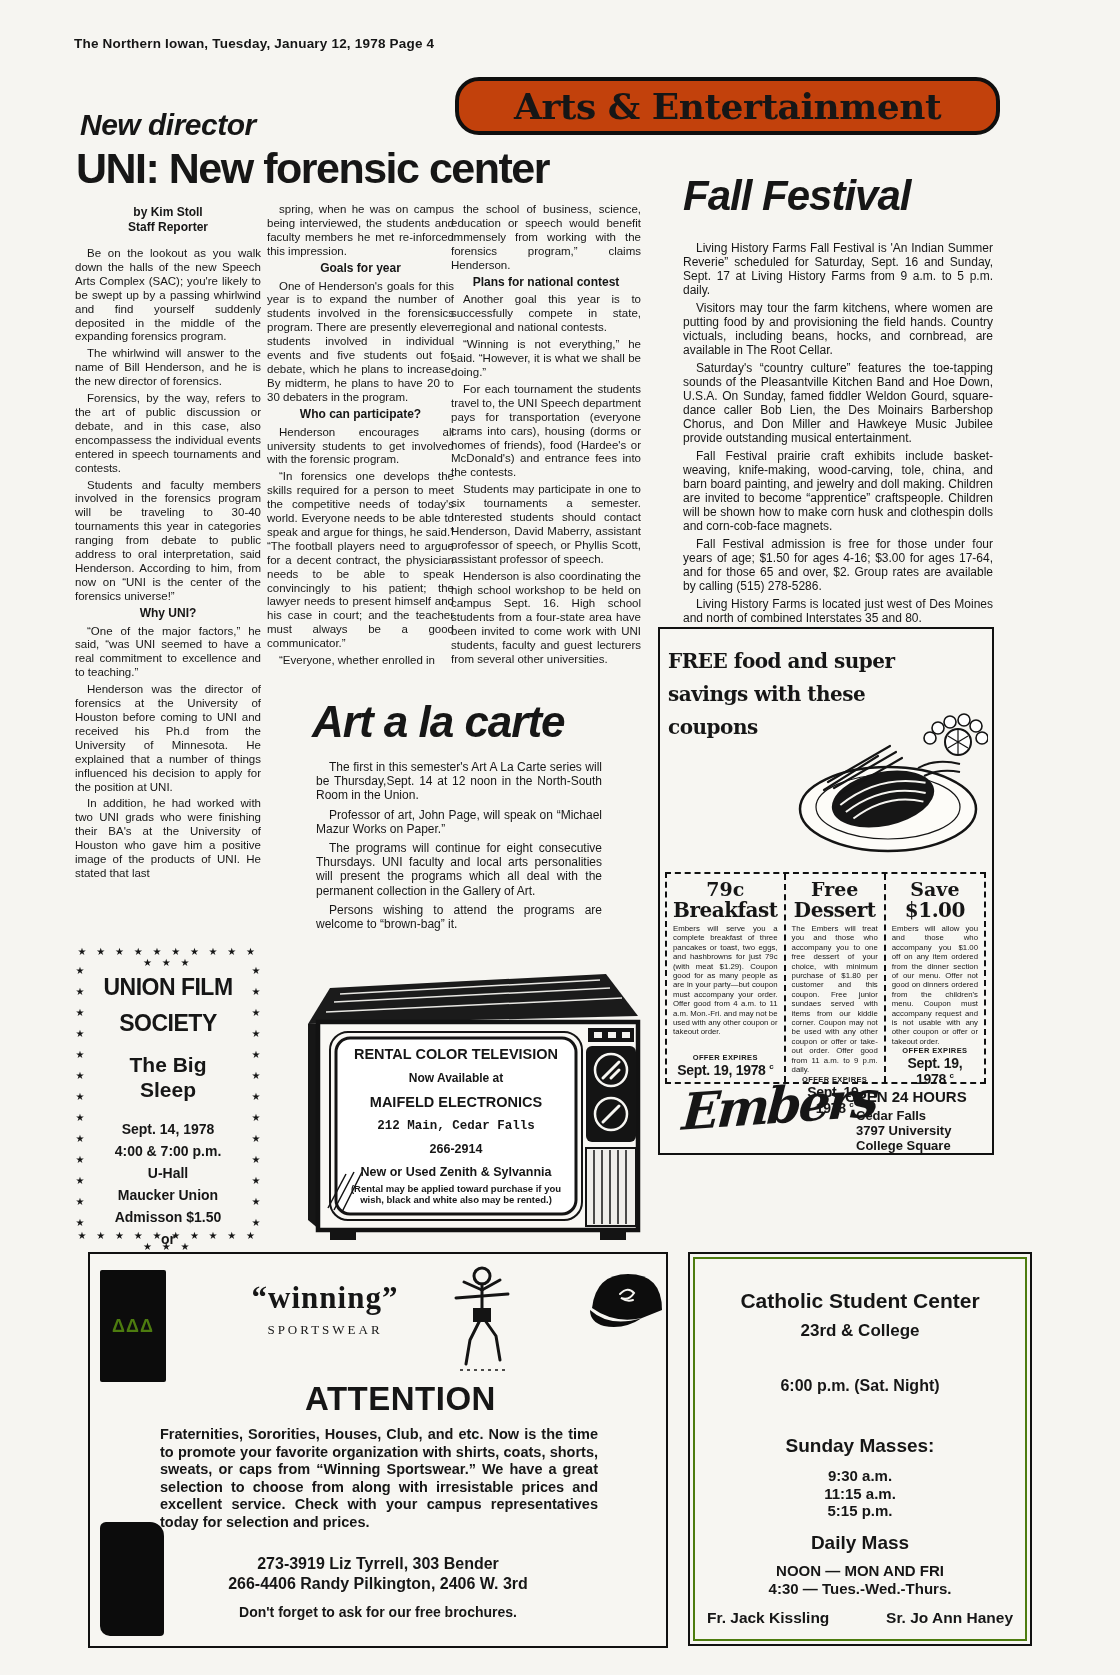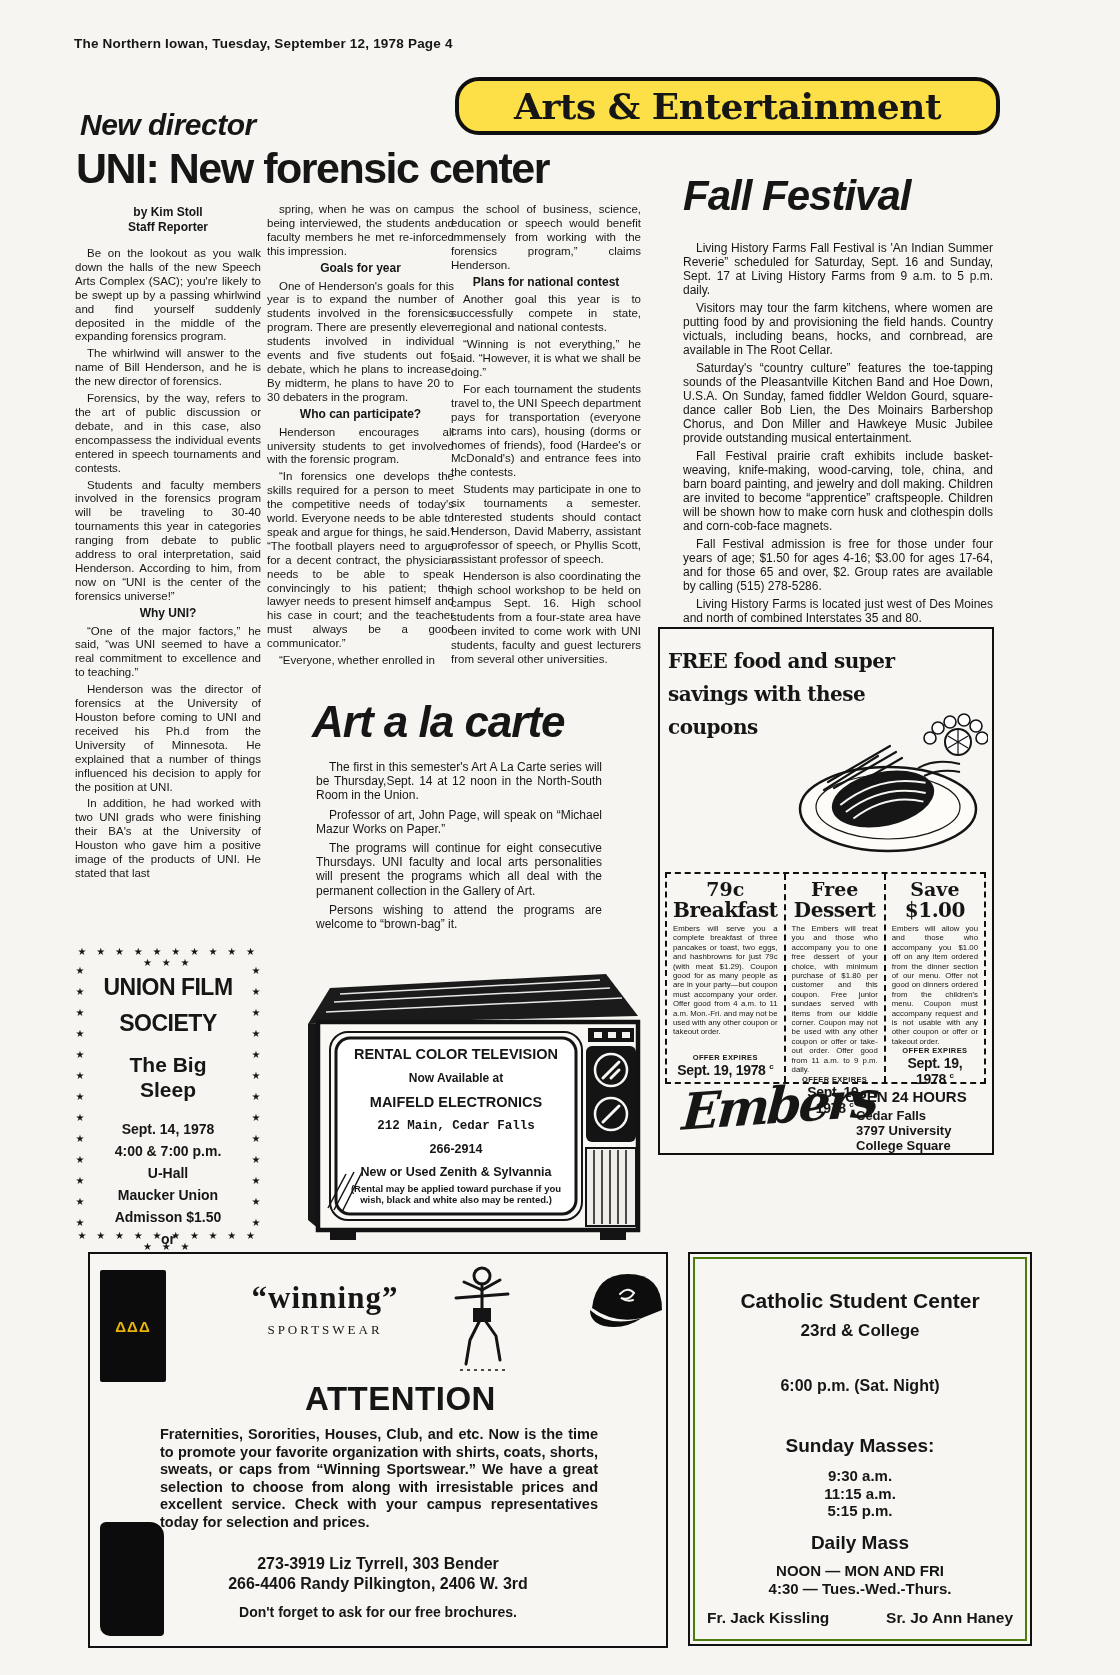--- a/index.html
+++ b/index.html
@@ -3,21 +3,21 @@
 <meta charset="utf-8">
 <style>
   html,body{margin:0;padding:0;background:#d8d6d2;}
   .page{position:relative;width:1120px;height:1675px;margin:0 auto;background:#f6f5f1;
         font-family:"Liberation Sans",sans-serif;color:#161616;overflow:hidden;}
   .abs{position:absolute;}
 
   
   .masthead{left:74px;top:36px;font-size:13.5px;font-weight:bold;letter-spacing:.2px;}
   .banner{left:455px;top:77px;width:537px;height:50px;border:4px solid #0f0f0f;border-radius:24px;
-          background:#fde047;display:flex;align-items:center;justify-content:center;
+          background:#c2410c;display:flex;align-items:center;justify-content:center;
           font-family:"DejaVu Serif",serif;font-weight:bold;font-size:36px;letter-spacing:-.5px;}
 
   
   .kicker{left:80px;top:108px;font-size:30px;font-weight:bold;font-style:italic;letter-spacing:-.5px;}
   .headline{left:76px;top:144px;font-size:43px;font-weight:bold;letter-spacing:-1.5px;}
 
   
   .col{font-size:11.5px;line-height:13.9px;}
   .col p{margin:0 0 3px;text-align:justify;text-indent:12px;}
   .byline{text-align:center;font-weight:bold;font-size:12px;line-height:15px;margin-bottom:12px;}
@@ -76,21 +76,21 @@
   .embers-open{position:absolute;left:185px;top:459px;font-size:15px;font-weight:bold;}
   .embers-loc{position:absolute;left:196px;top:479px;font-size:13px;line-height:15px;font-weight:bold;}
   .embers-logo{position:absolute;left:22px;top:448px;width:160px;text-align:center;
                font-family:"DejaVu Serif",serif;font-weight:bold;font-style:italic;font-size:50px;
                letter-spacing:-3px;transform:rotate(-4deg) skewX(-8deg);}
 
   
   .win-box{left:88px;top:1252px;width:576px;height:392px;border:2.5px solid #111;background:#f7f6f2;}
   .win-shirt{position:absolute;left:10px;top:16px;width:66px;height:112px;background:#0c0c0c;
              display:flex;align-items:center;justify-content:center;border-radius:2px;}
-  .win-shirt span{color:#eab308;font-size:15px;font-weight:bold;letter-spacing:1px;text-align:center;}
+  .win-shirt span{color:#4d7c0f;font-size:18px;font-weight:bold;letter-spacing:1px;text-align:center;}
   .win-logo{position:absolute;left:110px;top:26px;width:250px;text-align:center;
             font-family:"Liberation Serif",serif;}
   .win-logo-main{font-size:31px;font-weight:bold;letter-spacing:1px;}
   .win-logo-sub{font-size:13px;letter-spacing:3px;margin-top:6px;}
   .win-att{position:absolute;left:0;right:0;top:126px;text-align:center;font-size:33px;font-weight:bold;
            letter-spacing:.5px;padding-left:45px;}
   .win-body{position:absolute;left:70px;top:172px;width:438px;font-size:14.5px;line-height:17.6px;
             font-weight:bold;text-align:justify;}
   .win-contact{position:absolute;left:0;right:0;top:300px;text-align:center;font-size:16px;line-height:20px;
                font-weight:bold;}
@@ -110,21 +110,21 @@
   .cath-dailyh{font-size:19px;margin-top:12px;}
   .cath-daily{font-size:15px;line-height:18px;}
   .cath-names{position:absolute;left:12px;right:12px;bottom:12px;display:flex;justify-content:space-between;
               font-size:15.5px;}
 </style>
 </head>
 <body>
 
 <div class="page">
 
-  <div class="abs masthead">The Northern Iowan, Tuesday, September 12, 1978 Page 4</div>
+  <div class="abs masthead">The Northern Iowan, Tuesday, January 12, 1978 Page 4</div>
 
   <div class="abs banner">
     <span>Arts &amp; Entertainment</span>
   </div>
 
   <div class="abs kicker">New director</div>
   <div class="abs headline">UNI: New forensic center</div>
 
   <div class="abs col col1">
     <div class="byline">

